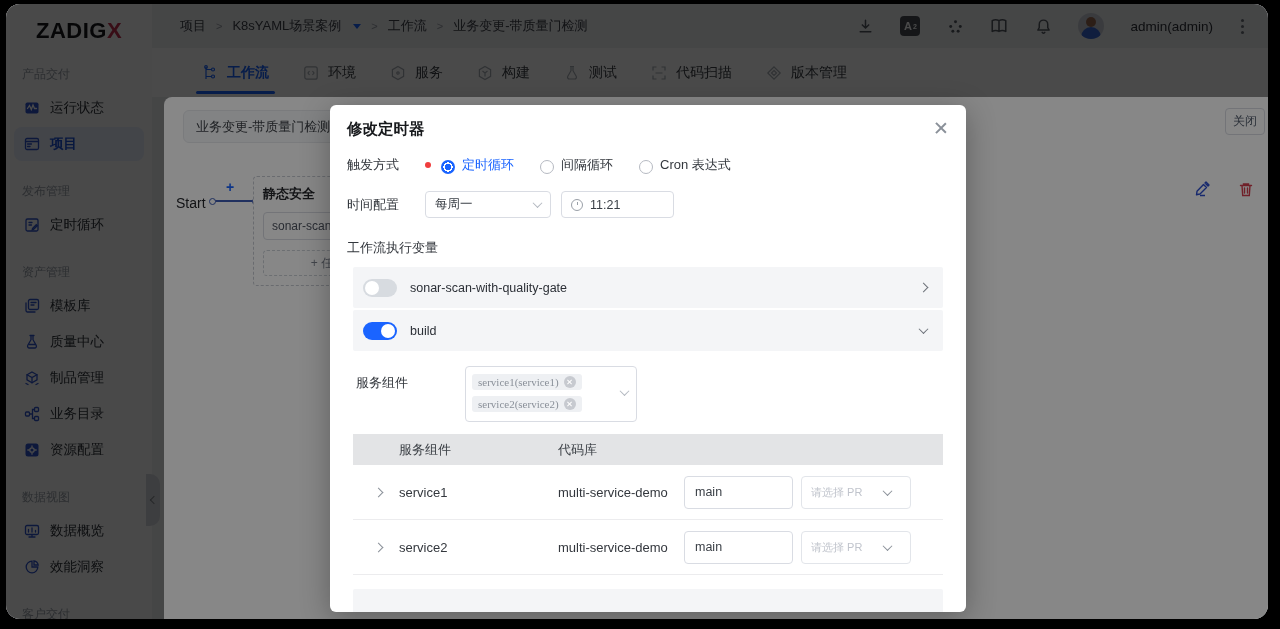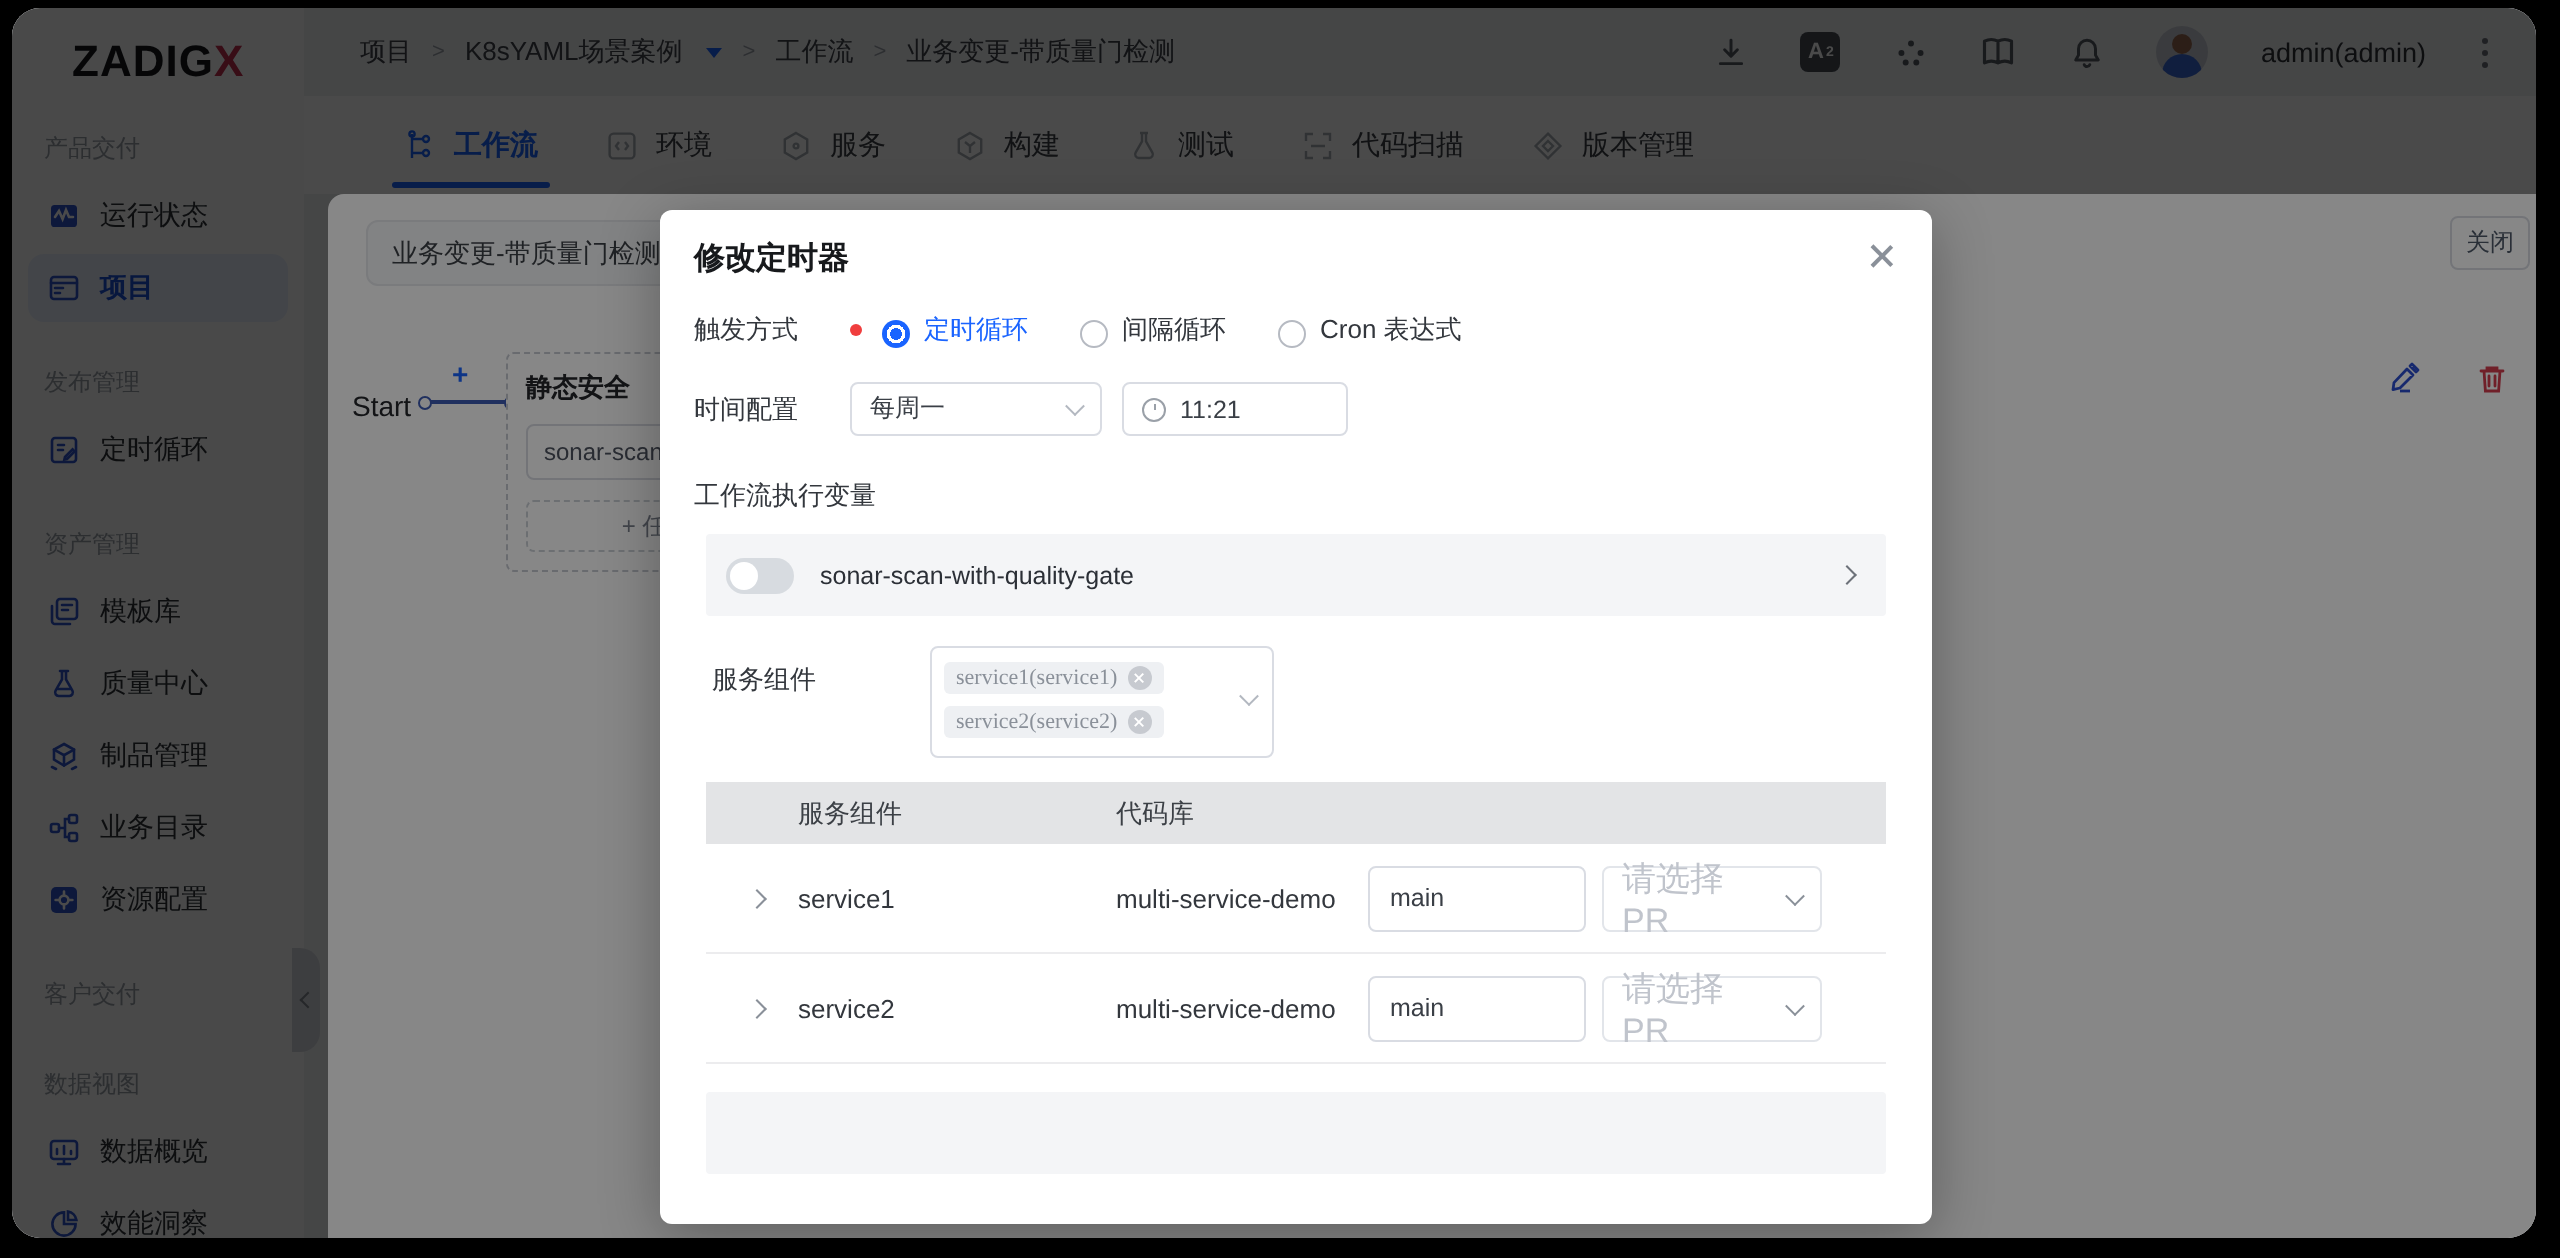--- a/index.html
+++ b/index.html
@@ -139,21 +139,21 @@
 
   .svc-table { margin:12px 23px 0; }
   .t-head { display:grid; grid-template-columns:46px 159px 126px 117px 110px; align-items:center;
     height:31px; background:#e3e4e6; font-size:13px; color:#3c4046; }
   .t-row { display:grid; grid-template-columns:46px 159px 126px 117px 110px; align-items:center;
     height:55px; background:#fff; border-bottom:1px solid #ececee; font-size:13px; color:#33373d; }
   .t-row .chev { border-color:#8a9099; margin-left:22px; }
   .branch-input { width:109px; height:33px; border:1px solid #d9dce3; border-radius:4px; padding:0 10px;
     font-size:12.5px; color:#3a3f46; outline:none; font-family:inherit; }
   .pr-select { width:110px; height:33px; border:1px solid #e2e5ea; border-radius:4px; display:flex;
-    align-items:center; padding:0 9px; font-size:17px; color:#c0c4cc; cursor:pointer; }
+    align-items:center; padding:0 9px; font-size:11px; color:#c0c4cc; cursor:pointer; }
   .deploy-row { margin:14px 23px 0; }
 </style>
 </head>
 <body>
 
 <div class="stage">
 <div class="app-window">
 
   <div class="topbar">
     <div class="breadcrumb">
@@ -326,40 +326,40 @@
         <svg width="16" height="16" viewBox="0 0 16 16">
               <rect x="1.5" y="1.5" width="13" height="13" rx="2.5" fill="#2f54cc" stroke="none"></rect>
               <circle cx="8" cy="8" r="2.2" stroke="#fff"></circle>
               <path d="M8 3.8v1.4M8 10.8v1.4M3.8 8h1.4M10.8 8h1.4" stroke="#fff"></path>
             </svg>
         <span>资源配置</span>
       </div>
     </div>
 
     <div class="side-section">
-      <div class="side-title">客户交付</div>
-
-    </div>
-
-    <div class="side-section">
       <div class="side-title">数据视图</div>
       <div class="side-item">
         <svg width="16" height="16" viewBox="0 0 16 16">
               <rect x="1.5" y="2.5" width="13" height="9" rx="1.5"></rect>
               <path d="M5 14h6M8 11.5V14M4.5 9V6.5M8 9V5M11.5 9V7.5"></path>
             </svg>
         <span>数据概览</span>
       </div>
       <div class="side-item">
         <svg width="16" height="16" viewBox="0 0 16 16">
               <path d="M8 2.2a5.8 5.8 0 1 0 5.8 5.8H8z"></path>
               <path d="M10 1.8a5 5 0 0 1 4.2 4.2H10z"></path>
             </svg>
         <span>效能洞察</span>
       </div>
+    </div>
+
+    <div class="side-section">
+      <div class="side-title">客户交付</div>
+
     </div>
   </div>
 
   <div class="collapse-handle">
         <i></i>
       </div>
 
   <div class="mask-1"></div>
 
   <div class="drawer">
@@ -427,20 +427,25 @@
       </div>
     </div>
 
     <div class="vars-title">工作流执行变量</div>
 
     <div class="jobs-wrap">
       <div class="job-row">
         <span class="toggle"></span>
         <span class="job-name">sonar-scan-with-quality-gate</span>
         <span class="chev right ml-auto"></span>
+      </div>
+      <div class="job-row">
+        <span class="toggle on"></span>
+        <span class="job-name">build</span>
+        <span class="chev down ml-auto"></span>
       </div>
     </div>
 
     <div class="build-panel">
       <div class="svc-row">
         <span class="svc-label">服务组件</span>
         <div class="multi-select">
           <span class="tag">
             <span>service1(service1)</span>
             <span class="tag-close"></span>

